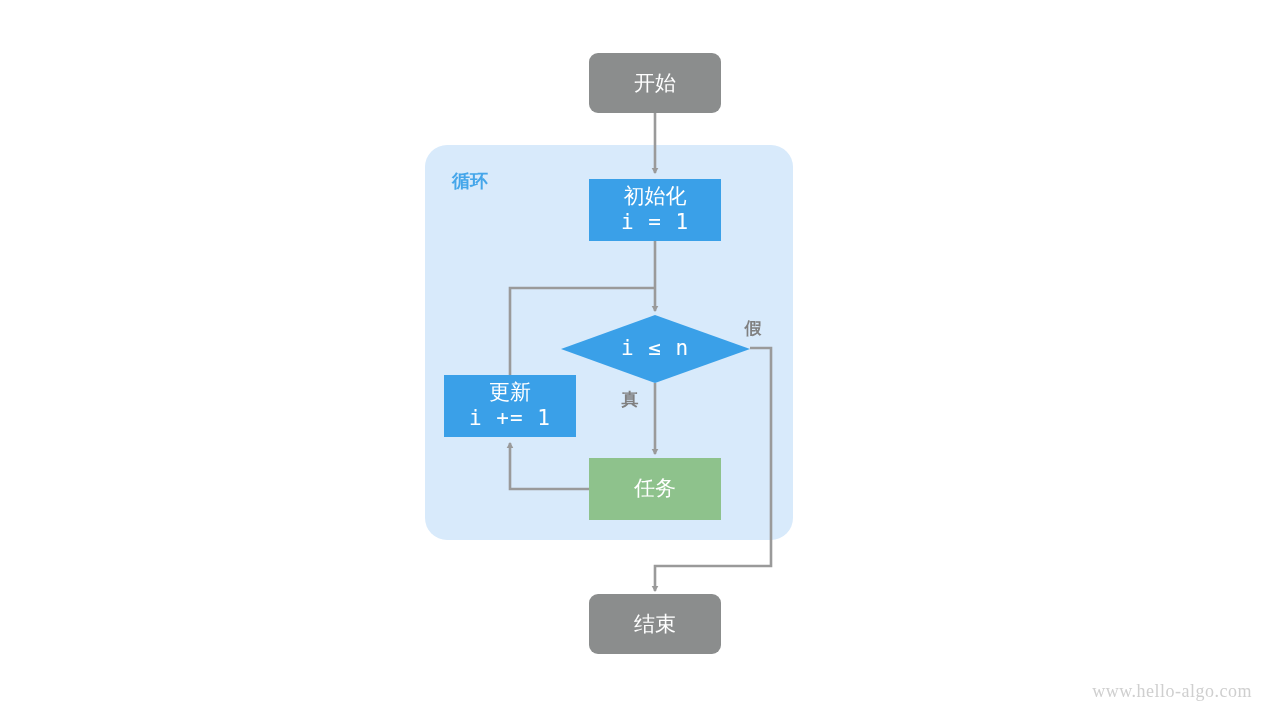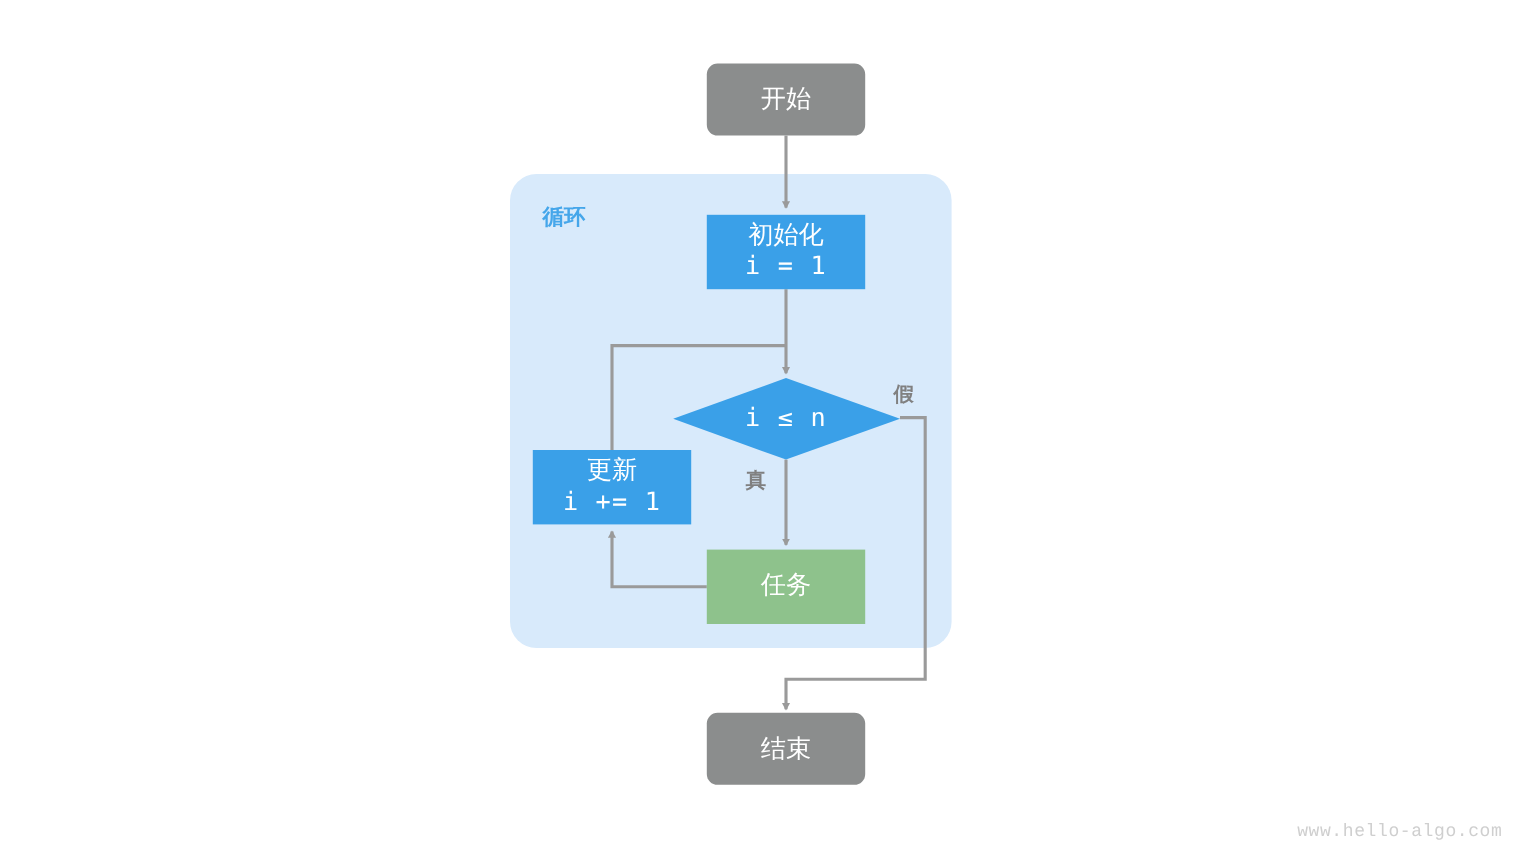--- a/index.html
+++ b/index.html
@@ -54,22 +54,22 @@
     fill: #45a6ea;
     font-size: 18px;
     font-weight: bold;
     text-anchor: start;
     dominant-baseline: middle;
   }
   .watermark {
     position: absolute;
     right: 28px;
     bottom: 18px;
-    font-family: Liberation Mono, monospace;
-    font-size: 15px;
+    font-family: Liberation Serif, serif;
+    font-size: 18px;
     color: #cfcfcf;
     letter-spacing: 0.5px;
     white-space: nowrap;
   }
 </style>
 </head>
 <body>
 
 <div id="stage">
 

